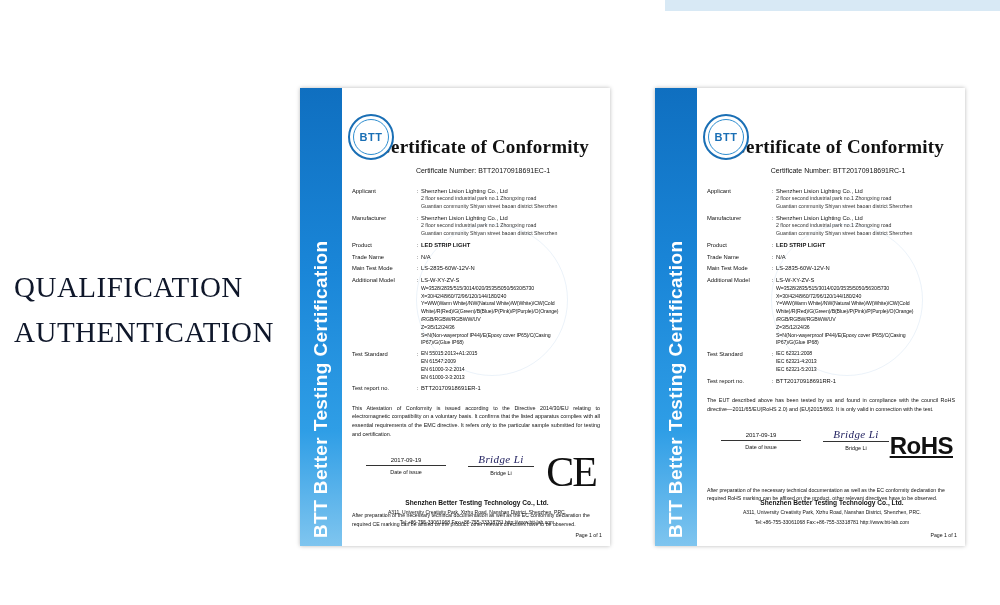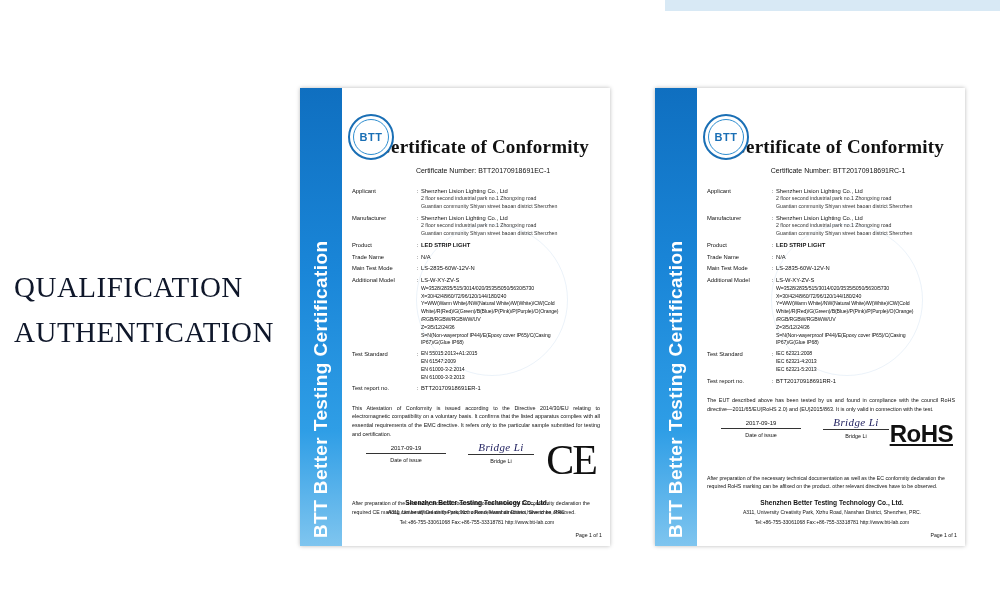--- a/index.html
+++ b/index.html
@@ -152,20 +152,21 @@
 
   .paragraph {
     margin-top: 9px;
     font-size: 5.4px;
     line-height: 1.65;
     color: #111;
     text-align: justify;
   }
 
   .sign-row {
+    margin-top: 12px;
     position: relative;
     height: 56px;
   }
   .sign-col {
     position: absolute;
     left: 8px;
     top: 6px;
     width: 92px;
     text-align: center;
   }

